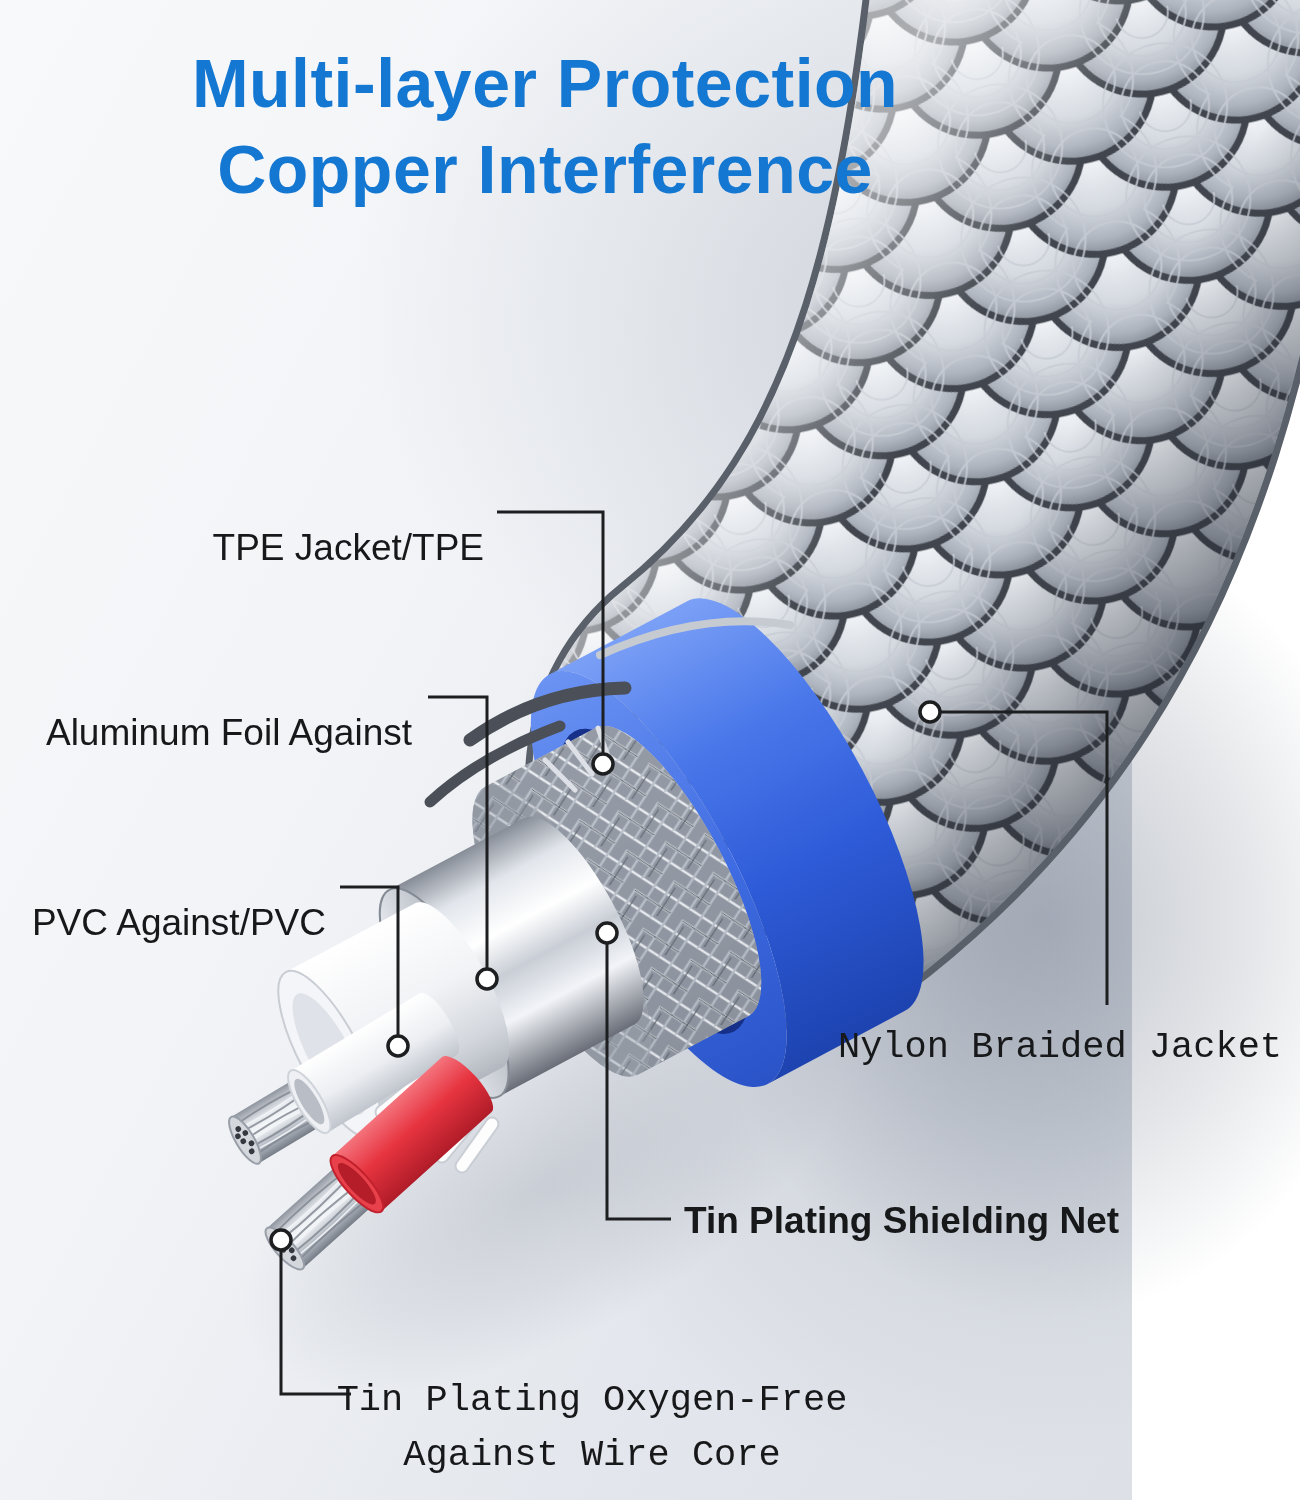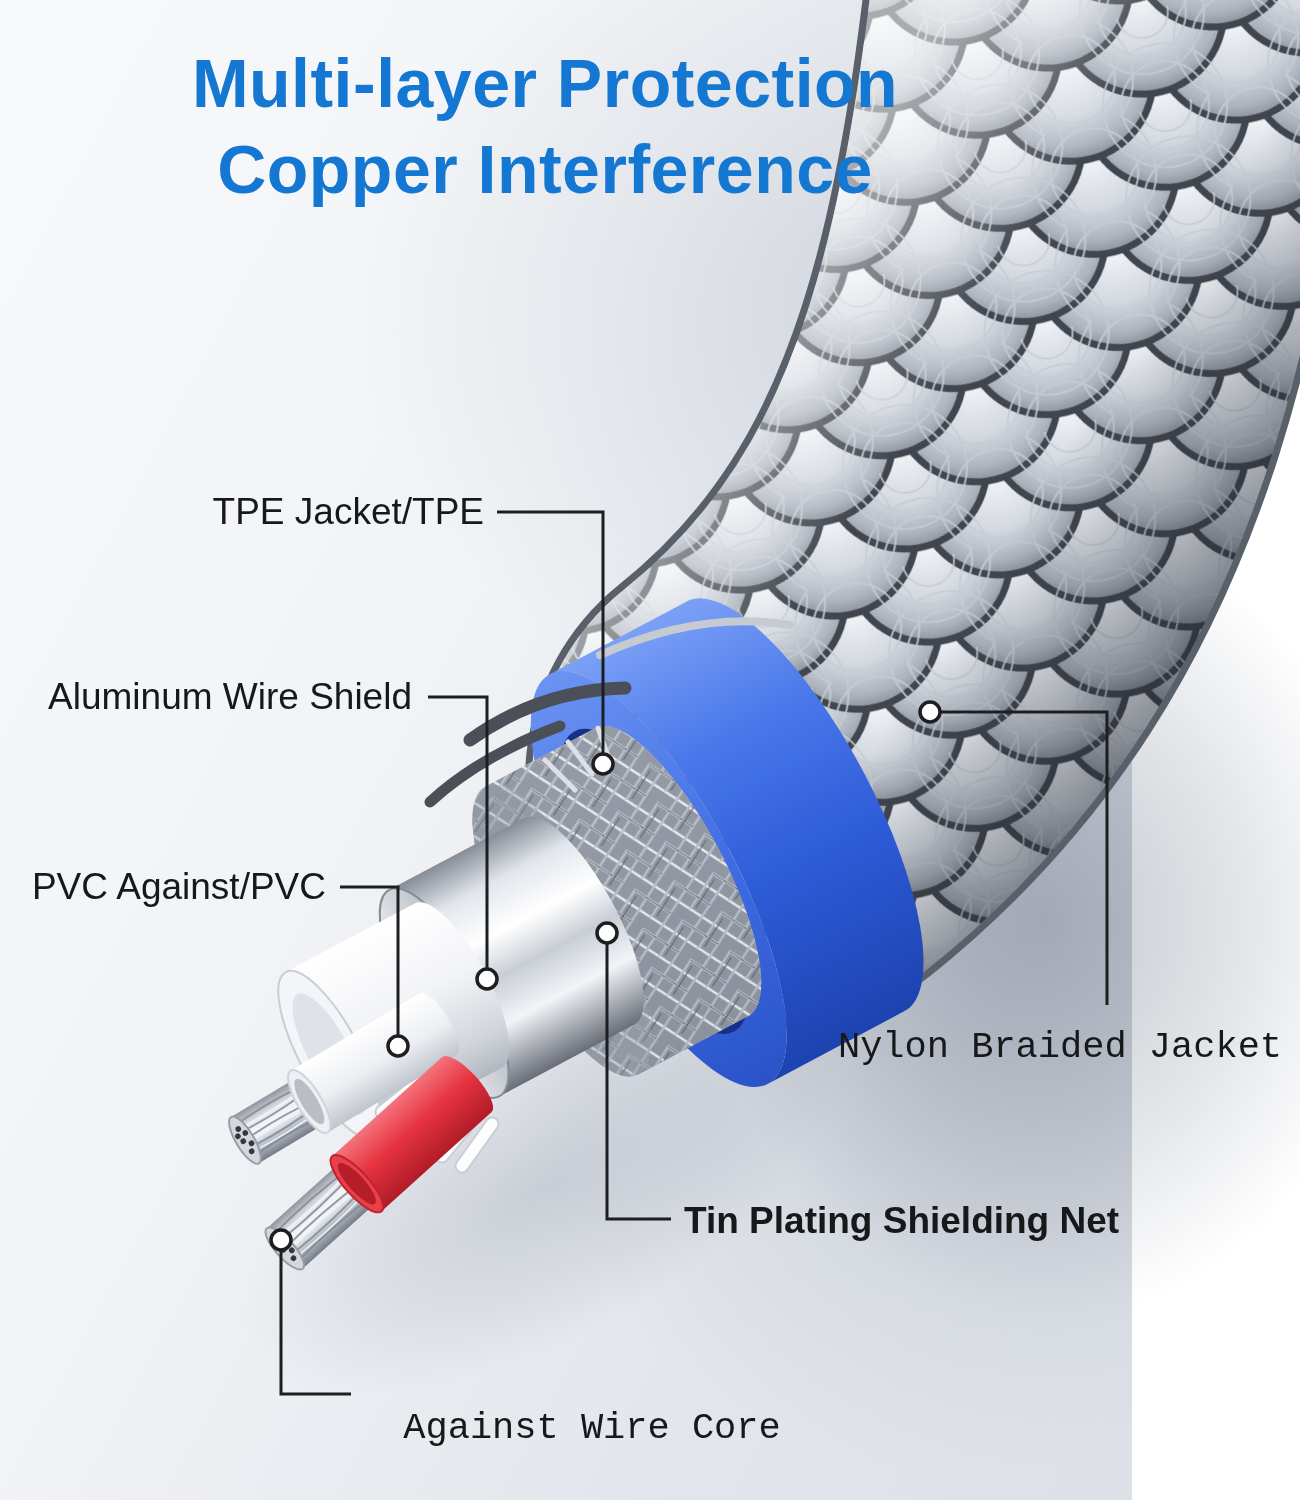--- a/index.html
+++ b/index.html
@@ -7,21 +7,21 @@
   .stage{position:relative;width:1132px;height:1500px;
     background:
       radial-gradient(820px 640px at 82% 20%, rgba(176,183,194,.45), rgba(176,183,194,0) 70%),
       radial-gradient(700px 760px at 86% 62%, rgba(150,158,172,.38), rgba(150,158,172,0) 72%),
       linear-gradient(118deg,#f8f9fb 0%,#f1f3f6 40%,#e3e6ec 72%,#dde1e7 100%);
   }
   .art{position:absolute;left:0;top:0;}
   .title{position:absolute;left:30px;top:40px;width:1030px;text-align:center;
     font-size:68px;line-height:86px;font-weight:bold;letter-spacing:.5px;color:#1478d2;}
   .lbl{position:absolute;white-space:nowrap;font-size:37px;color:#17181a;}
-  .lbl.r{transform:translate(-100%,-50%);}
+  .lbl.r{transform:translate(-100%,-50%);margin-top:36px;}
   .lbl.l{transform:translate(0,-50%);font-weight:bold;}
   .lbl.c{transform:translate(-50%,-50%);text-align:center;font-family:Liberation Mono, monospace;}
   .lbl.two{line-height:55px;}
 </style>
 </head>
 <body>
 
 <div class="stage">
 
   <svg class="art" width="1300" height="1500" viewBox="0 0 1300 1500">
@@ -277,21 +277,22 @@
       </g>
     </g>
   </svg>
 
   <div class="title">
     <div>Multi-layer Protection</div>
     <div>Copper Interference</div>
   </div>
 
   <div class="lbl r" style="left:484px;top:512px;">TPE Jacket/TPE</div>
-  <div class="lbl r" style="left:412px;top:697px;">Aluminum Wire Shield</div>
+  <div class="lbl r" style="left:412px;top:697px;">Aluminum Foil Against</div>
   <div class="lbl r" style="left:326px;top:887px;">PVC Against/PVC</div>
   <div class="lbl c" style="left:1060px;top:1047px;">Nylon Braided Jacket</div>
   <div class="lbl l" style="left:684px;top:1221px;">Tin Plating Shielding Net</div>
   <div class="lbl c two" style="left:592px;top:1428px;">
+    <div>Tin Plating Oxygen-Free</div>
     <div>Against Wire Core</div>
   </div>
 
 </div>
 
 </body></html>

